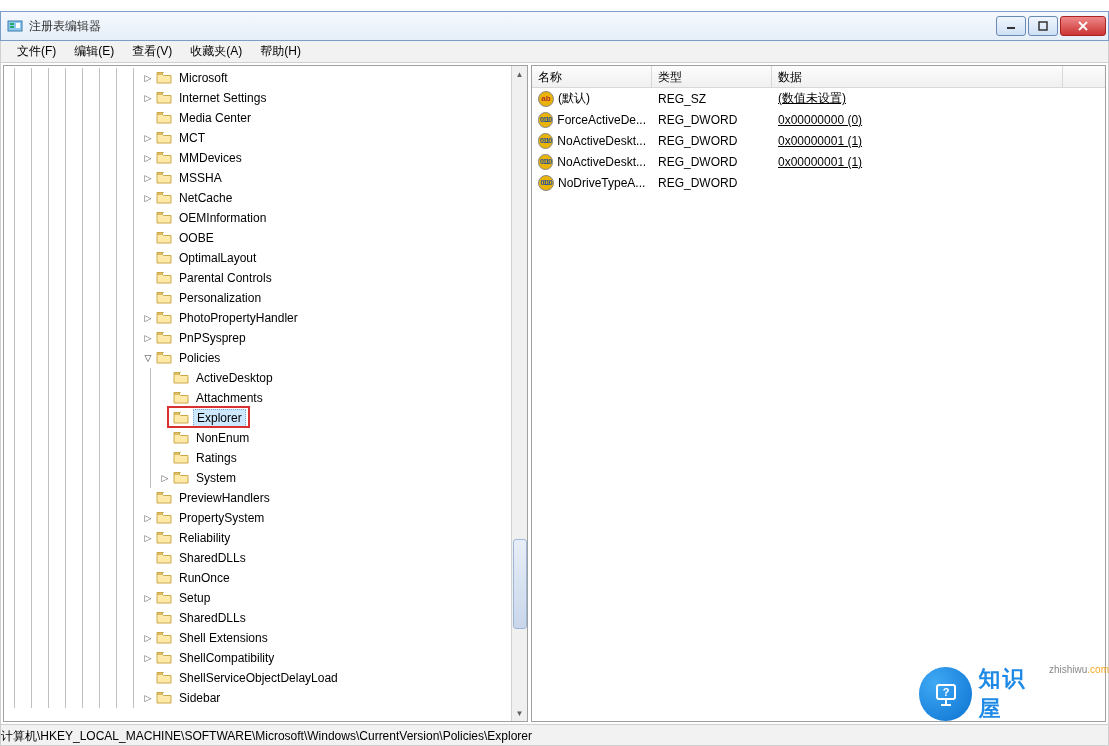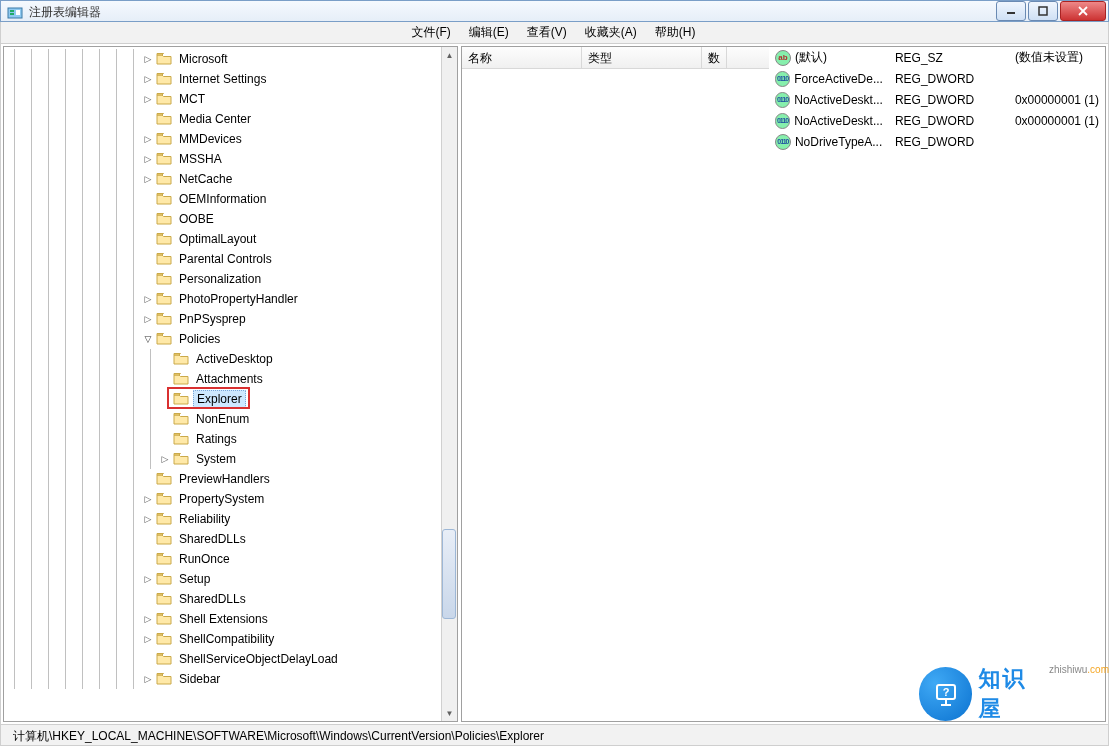--- a/index.html
+++ b/index.html
@@ -1,26 +1,26 @@
 <!DOCTYPE html>
 <html><head>
 <meta charset="utf-8">
 <style>
   * { box-sizing: border-box; margin: 0; padding: 0; }
   body { font-family: "Microsoft YaHei", "SimSun", Tahoma, sans-serif; font-size: 12px; background: #fff; width: 1109px; height: 746px; overflow: hidden; display: flex; flex-direction: column; }
   
-  .titlebar { height: 22px; background: linear-gradient(#f5f9fe, #e6eef8); border: 1px solid #7a9ec7; display: flex; align-items: flex-end; padding: 0 2px 0 6px; }
+  .titlebar { height: 30px; background: linear-gradient(#f5f9fe, #e6eef8); border: 1px solid #7a9ec7; display: flex; align-items: center; padding: 0 2px 0 6px; margin-top: 11px; }
   .titlebar .app-icon { width: 16px; height: 16px; margin-right: 6px; display: inline-flex; align-items: center; justify-content: center; }
   .titlebar .title { flex: 1; font-size: 12px; color: #333; }
   .winbtns { display: flex; }
   .winbtn { width: 30px; height: 20px; border: 1px solid #6a8ab3; background: linear-gradient(#f0f6fe, #cfe0f5); margin-left: 2px; display: flex; align-items: center; justify-content: center; border-radius: 3px; }
   .winbtn.close { background: linear-gradient(#e88, #c33); border-color: #a22; color: #fff; width: 46px; }
   .winbtn svg { display: block; }
   
-  .menubar { height: 22px; background: #f2f2f2; border: 1px solid #cfcfcf; border-top: none; display: flex; align-items: center; padding: 0 0; justify-content: center; }
+  .menubar { height: 22px; background: #f2f2f2; border: 1px solid #cfcfcf; border-top: none; display: flex; align-items: center; padding: 0 8px; }
   .menu-item { padding: 2px 8px; margin-right: 2px; cursor: default; }
   
   .content { flex: 1; display: flex; border-left: 1px solid #cfcfcf; border-right: 1px solid #cfcfcf; overflow: hidden; }
   .tree-pane { width: 525px; border: 1px solid #a0a0a0; margin: 2px 0 2px 2px; overflow: hidden; position: relative; background: #fff; }
   .tree-inner { position: absolute; left: 2px; top: 2px; right: 16px; bottom: 2px; overflow: hidden; }
   .tree-scroll { position: absolute; right: 0; top: 0; width: 16px; height: 100%; background: #f0f0f0; border-left: 1px solid #d0d0d0; display:flex; flex-direction:column; align-items:center; }
   .scroll-arrow { width:16px; height:16px; display:flex; align-items:center; justify-content:center; font-size:8px; color:#606060; }
   .scroll-thumb { width:14px; flex:0 0 auto; height:90px; margin-top:380px; background: linear-gradient(#e8eef7,#c9d7ea); border:1px solid #9db7d6; border-radius:3px; }
   .scroll-track { flex:1; }
   .row { display: flex; align-items: center; height: 20px; }
@@ -29,38 +29,38 @@
   .expander.down::before { content: "▽"; color:#333; }
   .expander.none { visibility: hidden; }
   .folder-icon { width:16px; height:14px; margin-right:4px; }
   .folder-icon svg { display:block; }
   .node-label { padding: 1px 3px; }
   .node-label.selected { background: #cde8ff; border: 1px dotted #7aa7d8; border-radius:1px; }
   .highlight-box { position:absolute; border: 2px solid #d93030; pointer-events:none; }
   
   .indent { display:inline-block; width:17px; height:20px; background-image: linear-gradient(#c0c0c0,#c0c0c0); background-size:1px 100%; background-position: 8px 0; background-repeat: no-repeat; }
   
-  .list-pane { flex:1; border:1px solid #a0a0a0; margin:2px 2px 2px 3px; background:#fff; display:flex; flex-direction:row; }
+  .list-pane { flex:1; border:1px solid #a0a0a0; margin:2px 2px 2px 3px; background:#fff; display:flex; flex-direction:column; }
   .list-header { display:flex; height:22px; border-bottom:1px solid #d8d8d8; background: linear-gradient(#fdfdfd,#f0f0f0); }
   .col { border-right:1px solid #d8d8d8; padding:3px 6px; text-align:left; overflow:hidden; text-overflow:ellipsis; }
   .col.name { width:120px; }
   .col.type { width:120px; }
   .col.data { flex:1; }
   .col.spare { width:42px; border-right:none; }
   .list-body { flex:1; }
   .list-row { display:flex; height:21px; align-items:center; }
   .list-row .cell { padding:2px 6px; overflow:hidden; text-overflow:ellipsis; white-space:nowrap; }
   .cell.name { width:120px; display:flex; align-items:center; }
   .cell.type { width:120px; }
-  .cell.data { flex:1; }
-  .val-icon { width:16px; height:16px; margin-right:4px; display:inline-flex; align-items:center; justify-content:center; border:1px solid #888; border-radius:8px; font-size:8px; font-weight:bold; background:#86efac; }
+  .cell.data { flex:1;text-decoration:underline; }
+  .val-icon { width:16px; height:16px; margin-right:4px; display:inline-flex; align-items:center; justify-content:center; border:1px solid #888; border-radius:8px; font-size:8px; font-weight:bold; background:#eab308; }
   .val-icon.str { color:#b03030; }
   .val-icon.bin { color:#2050a0; font-size:7px; }
   
-  .statusbar { height:22px; border:1px solid #cfcfcf; background:#f2f2f2; padding:3px 12px; font-size:12px; }
+  .statusbar { height:22px; border:1px solid #cfcfcf; background:#f2f2f2; padding:3px 0; font-size:12px; }
   
   .watermark { position:absolute; right:0; bottom:22px; width:180px; height:60px; pointer-events:none; display:flex; align-items:center; }
   .wm-circle { width:54px; height:54px; border-radius:50%; background: radial-gradient(circle at 30% 30%, #3fa9f5, #0b72d0); display:flex; align-items:center; justify-content:center; margin-left: -10px; }
   .wm-text { display:flex; flex-direction:row; margin-left:6px; color:#1e8ae6; }
   .wm-text .big { font-size:22px; font-weight:bold; letter-spacing:2px; }
   .wm-text .small { font-size:10px; color:#888; }
   .wm-text .small .orange { color:#f5a623; }
 </style>
 </head>
 <body>
@@ -145,46 +145,46 @@
           </div>
           <div class="row">
             <span class="indent"></span>
             <span class="indent"></span>
             <span class="indent"></span>
             <span class="indent"></span>
             <span class="indent"></span>
             <span class="indent"></span>
             <span class="indent"></span>
             <span class="indent"></span>
+            <span class="expander none"></span>
+            <span class="folder-icon">
+              <svg width="16" height="14" viewBox="0 0 16 14">
+                <path d="M1 3 L6 3 L7.5 4.5 L15 4.5 L15 12 L1 12 Z" fill="#ffe9a8" stroke="#caa94a"></path>
+                <path d="M1 3 L6 3 L7.5 1.5 L1 1.5 Z" fill="#f5d87a" stroke="#caa94a"></path>
+              </svg>
+            </span>
+            <span class="node-label">Media Center</span>
+          </div>
+          <div class="row">
+            <span class="indent"></span>
+            <span class="indent"></span>
+            <span class="indent"></span>
+            <span class="indent"></span>
+            <span class="indent"></span>
+            <span class="indent"></span>
+            <span class="indent"></span>
+            <span class="indent"></span>
             <span class="expander right"></span>
             <span class="folder-icon">
               <svg width="16" height="14" viewBox="0 0 16 14">
                 <path d="M1 3 L6 3 L7.5 4.5 L15 4.5 L15 12 L1 12 Z" fill="#ffe9a8" stroke="#caa94a"></path>
                 <path d="M1 3 L6 3 L7.5 1.5 L1 1.5 Z" fill="#f5d87a" stroke="#caa94a"></path>
               </svg>
             </span>
             <span class="node-label">MCT</span>
-          </div>
-          <div class="row">
-            <span class="indent"></span>
-            <span class="indent"></span>
-            <span class="indent"></span>
-            <span class="indent"></span>
-            <span class="indent"></span>
-            <span class="indent"></span>
-            <span class="indent"></span>
-            <span class="indent"></span>
-            <span class="expander none"></span>
-            <span class="folder-icon">
-              <svg width="16" height="14" viewBox="0 0 16 14">
-                <path d="M1 3 L6 3 L7.5 4.5 L15 4.5 L15 12 L1 12 Z" fill="#ffe9a8" stroke="#caa94a"></path>
-                <path d="M1 3 L6 3 L7.5 1.5 L1 1.5 Z" fill="#f5d87a" stroke="#caa94a"></path>
-              </svg>
-            </span>
-            <span class="node-label">Media Center</span>
           </div>
           <div class="row">
             <span class="indent"></span>
             <span class="indent"></span>
             <span class="indent"></span>
             <span class="indent"></span>
             <span class="indent"></span>
             <span class="indent"></span>
             <span class="indent"></span>
             <span class="indent"></span>
@@ -716,20 +716,21 @@
           </div>
           <div class="cell type">REG_SZ</div>
           <div class="cell data">(数值未设置)</div>
         </div>
         <div class="list-row">
           <div class="cell name">
             <span class="val-icon bin" style="letter-spacing: -1px;">0110</span>
             <span>ForceActiveDe...</span>
           </div>
           <div class="cell type">REG_DWORD</div>
+          <div class="cell data">0x00000000 (0)</div>
         </div>
         <div class="list-row">
           <div class="cell name">
             <span class="val-icon bin" style="letter-spacing: -1px;">0110</span>
             <span>NoActiveDeskt...</span>
           </div>
           <div class="cell type">REG_DWORD</div>
           <div class="cell data">0x00000001 (1)</div>
         </div>
         <div class="list-row">

